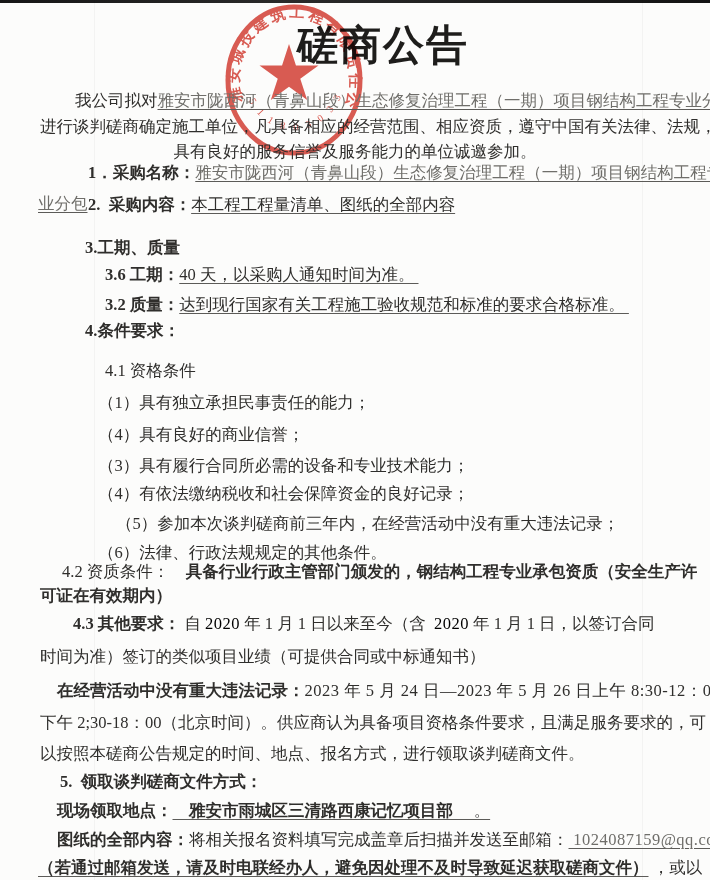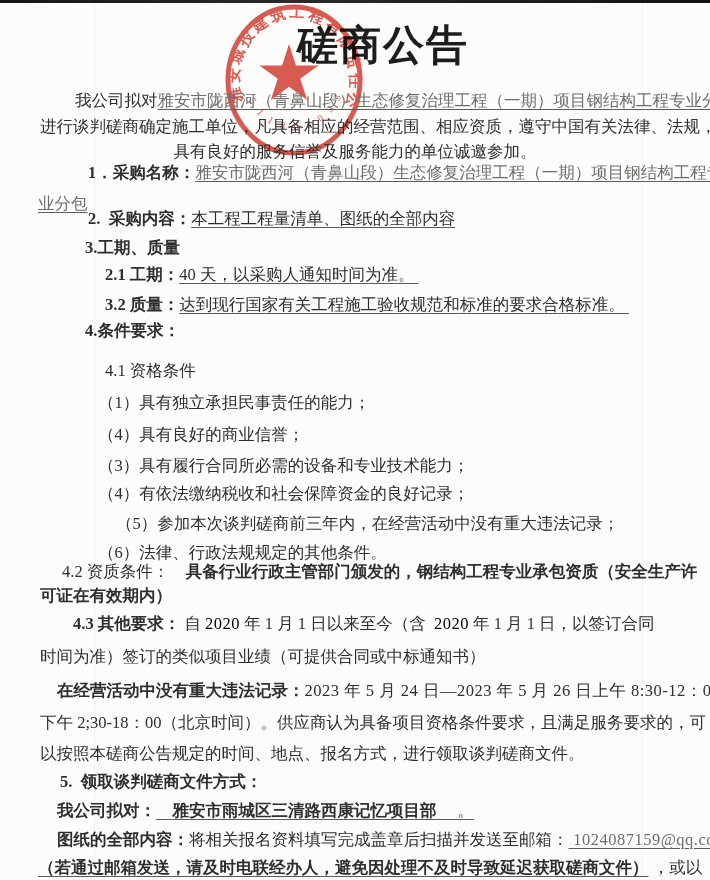--- a/index.html
+++ b/index.html
@@ -89,37 +89,37 @@
     </text>
     <polygon fill="#d6453b" points="68,43 74.96,64.42 97.5,64.4 79.26,77.66 86.2,99.1 68,85.84 49.8,99.1 56.74,77.66 38.5,64.4 61.04,64.42"></polygon>
   </svg>
 
   <div>
       <div class="line" style="top: 90px; left: 75px;"><span class="seg">我公司拟对</span><span class="seg u light">雅安市陇西河（青鼻山段）生态修复治理工程（一期）项目钢结构工程专业分包</span></div>
       <div class="line" style="top: 116px; left: 40px;"><span class="seg">进行谈判磋商确定施工单位，凡具备相应的经营范围、相应资质，遵守中国有关法律、法规，</span></div>
       <div class="line center" style="top: 141px;"><span class="seg">具有良好的服务信誉及服务能力的单位诚邀参加。</span></div>
       <div class="line" style="top: 162px; left: 88px;"><span class="seg b">1．采购名称：</span><span class="seg u light">雅安市陇西河（青鼻山段）生态修复治理工程（一期）项目钢结构工程专</span></div>
       <div class="line" style="top: 193px; left: 38px;"><span class="seg u light">业分包</span></div>
-      <div class="line" style="top: 208px; left: 88px; text-align: right;"><span class="seg b">2.  采购内容：</span><span class="seg u">本工程工程量清单、图纸的全部内容</span></div>
+      <div class="line" style="top: 194px; left: 88px; text-align: right;"><span class="seg b">2.  采购内容：</span><span class="seg u">本工程工程量清单、图纸的全部内容</span></div>
       <div class="line" style="top: 237px; left: 85px;"><span class="seg b">3.工期、质量</span></div>
-      <div class="line" style="top: 264px; left: 105px;"><span class="seg b">2.1 工期：</span><span class="seg u">40 天，以采购人通知时间为准。 </span></div>
+      <div class="line" style="top: 264px; left: 105px;"><span class="seg b">3.6 工期：</span><span class="seg u">40 天，以采购人通知时间为准。 </span></div>
       <div class="line" style="top: 294px; left: 105px;"><span class="seg b">3.2 质量：</span><span class="seg u">达到现行国家有关工程施工验收规范和标准的要求合格标准。 </span></div>
       <div class="line" style="top: 320px; left: 85px;"><span class="seg b">4.条件要求：</span></div>
       <div class="line" style="top: 360px; left: 105px;"><span class="seg">4.1 资格条件</span></div>
       <div class="line" style="top: 392px; left: 98px;"><span class="seg">（1）具有独立承担民事责任的能力；</span></div>
       <div class="line" style="top: 424px; left: 98px;"><span class="seg">（4）具有良好的商业信誉；</span></div>
       <div class="line" style="top: 455px; left: 98px;"><span class="seg">（3）具有履行合同所必需的设备和专业技术能力；</span></div>
       <div class="line" style="top: 483px; left: 98px;"><span class="seg">（4）有依法缴纳税收和社会保障资金的良好记录；</span></div>
       <div class="line" style="top: 513px; left: 116px;"><span class="seg">（5）参加本次谈判磋商前三年内，在经营活动中没有重大违法记录；</span></div>
       <div class="line" style="top: 542px; left: 98px;"><span class="seg">（6）法律、行政法规规定的其他条件。</span></div>
       <div class="line" style="top: 561px; left: 62px;"><span class="seg">4.2 资质条件：</span><span class="seg b">    具备行业行政主管部门颁发的，钢结构工程专业承包资质（安全生产许</span></div>
       <div class="line" style="top: 585px; left: 40px;"><span class="seg b">可证在有效期内）</span></div>
       <div class="line" style="top: 613px; left: 73px;"><span class="seg b">4.3 其他要求：</span><span class="seg"> 自 </span><span class="seg num faint">2020</span><span class="seg"> 年 1 月 1 日以来至今（含  </span><span class="seg num faint">2020</span><span class="seg"> 年 1 月 1 日，以签订合同</span></div>
       <div class="line" style="top: 646px; left: 40px;"><span class="seg">时间为准）签订的类似项目业绩（可提供合同或中标通知书）</span></div>
       <div class="line" style="top: 680px; left: 57px;"><span class="seg b">在经营活动中没有重大违法记录：</span><span class="seg num">2023 年 5 月 24 日—2023 年 5 月 26 日上午 8:30-12：00；</span></div>
       <div class="line" style="top: 712px; left: 40px;"><span class="seg">下午 2;30-18：00（北京时间）。供应商认为具备项目资格条件要求，且满足服务要求的，可</span></div>
       <div class="line" style="top: 743px; left: 40px;"><span class="seg">以按照本磋商公告规定的时间、地点、报名方式，进行领取谈判磋商文件。</span></div>
       <div class="line" style="top: 771px; left: 60px;"><span class="seg b">5.  领取谈判磋商文件方式：</span></div>
-      <div class="line" style="top: 800px; left: 57px;"><span class="seg b">我公司拟对：</span><span class="seg u">    </span><span class="seg b u">雅安市雨城区三清路西康记忆项目部</span><span class="seg u">     。</span></div>
+      <div class="line" style="top: 800px; left: 57px;"><span class="seg b">现场领取地点：</span><span class="seg u">    </span><span class="seg b u">雅安市雨城区三清路西康记忆项目部</span><span class="seg u">     。</span></div>
       <div class="line" style="top: 829px; left: 57px;"><span class="seg b">图纸的全部内容：</span><span class="seg">将相关报名资料填写完成盖章后扫描并发送至邮箱：</span><span class="seg u num light"> 1024087159@qq.com</span></div>
       <div class="line" style="top: 857px; left: 38px;"><span class="seg b u">（若通过邮箱发送，请及时电联经办人，避免因处理不及时导致延迟获取磋商文件）</span><span class="seg"> ，或以</span></div>
     </div>
 </div>
 
 </body></html>

